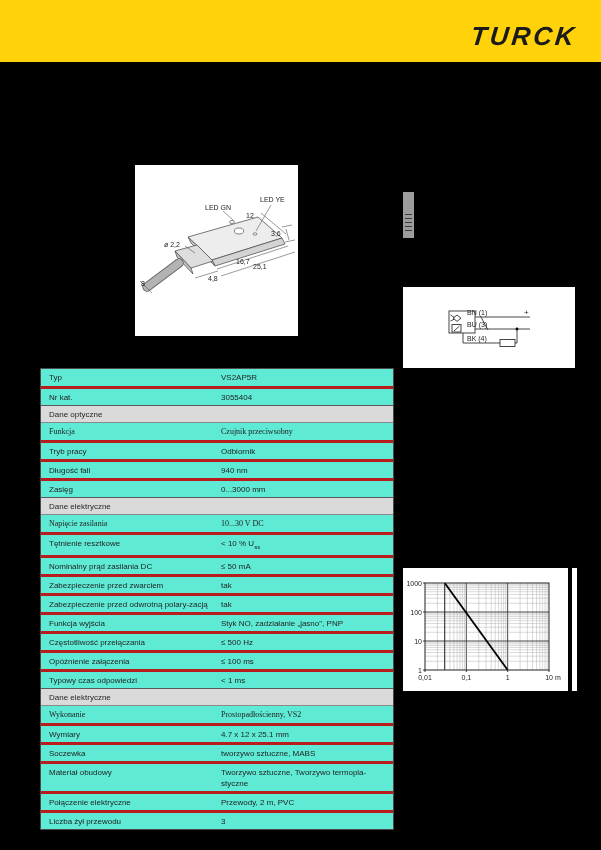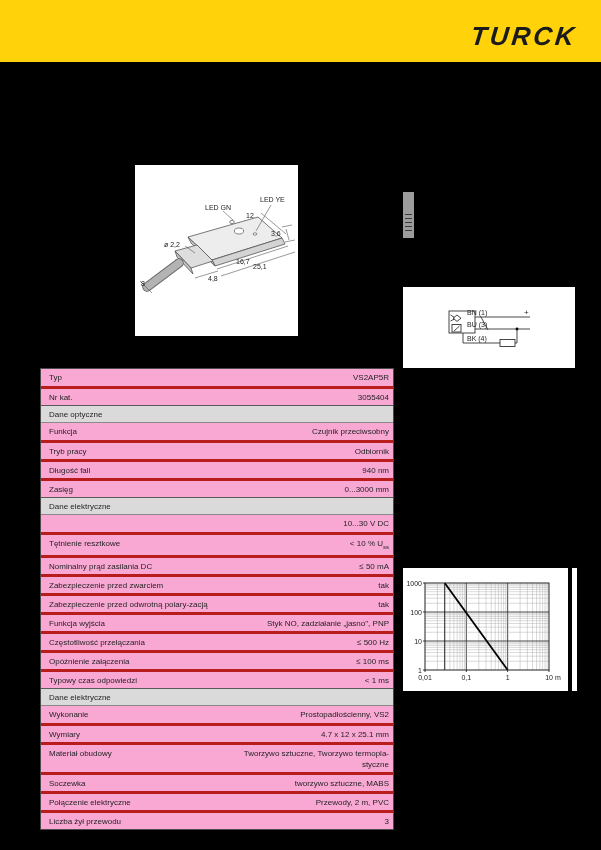--- a/index.html
+++ b/index.html
@@ -32,33 +32,33 @@
     position:absolute; left:403px; top:192px; width:11px; height:46px;
     background:#9c9c9c;
   }
   .vstrip .marks {
     position:absolute; left:2px; top:22px; width:7px; height:20px;
     background:repeating-linear-gradient(to bottom, #3a3a3a 0 1px, transparent 1px 4px);
   }
   
   .spec-table {
     position:absolute; left:40px; top:368px; width:354px;
-    background:#f9a8d4; border:1px solid #4a4a4a;
+    background:#5eead4; border:1px solid #4a4a4a;
     font-size:8px; line-height:11px; color:#1f1f1f;
   }
   .trow { display:flex; min-height:17px; border-top:3px solid #b91c1c; }
   .trow:first-child { border-top:none; }
   .trow.section {
     background:#dadada; border-top:1px solid #5a5a5a; border-bottom:1px solid #8a8a8a;
     align-items:flex-end;
   }
-  .trow.section + .trow { border-top:none; }
+  .trow.section + .trow { border-top:none;font-family:Liberation Serif, serif; }
   .sec-label { padding:3px 6px 2px 8px; }
   .tlabel { width:180px; padding:3px 6px 2px 8px; }
-  .tvalue { flex:1; padding:3px 4px 2px 0;text-align:right; }
+  .tvalue { flex:1; padding:3px 4px 2px 0; }
   .tvalue sub { font-size:6px; }
   
   svg text { font-family:"Liberation Sans", sans-serif; fill:#222; }
 </style>
 </head>
 <body>
 
 <div class="page">
 
   <div class="header">
@@ -163,20 +163,21 @@
           <div class="tvalue">940 nm</div>
         </div>
         <div class="trow">
           <div class="tlabel">Zasięg</div>
           <div class="tvalue">0...3000  mm</div>
         </div>
         <div class="trow section">
           <div class="sec-label">Dane elektryczne</div>
         </div>
         <div class="trow">
+          <div class="tlabel">Napięcie zasilania</div>
           <div class="tvalue">10...30  V DC</div>
         </div>
         <div class="trow">
           <div class="tlabel">Tętnienie resztkowe</div>
           <div class="tvalue">&lt; 10 % U<sub>ss</sub></div>
         </div>
         <div class="trow">
           <div class="tlabel">Nominalny prąd zasilania DC</div>
           <div class="tvalue">≤ 50 mA</div>
         </div>
@@ -209,26 +210,26 @@
         </div>
         <div class="trow">
           <div class="tlabel">Wykonanie</div>
           <div class="tvalue">Prostopadłościenny, VS2</div>
         </div>
         <div class="trow">
           <div class="tlabel">Wymiary</div>
           <div class="tvalue">4.7 x 12 x 25.1  mm</div>
         </div>
         <div class="trow">
+          <div class="tlabel">Soczewka</div>
+          <div class="tvalue">tworzywo sztuczne, MABS</div>
+        </div>
+        <div class="trow">
           <div class="tlabel">Materiał obudowy</div>
           <div class="tvalue">Tworzywo sztuczne, Tworzywo termopla-styczne</div>
-        </div>
-        <div class="trow">
-          <div class="tlabel">Soczewka</div>
-          <div class="tvalue">tworzywo sztuczne, MABS</div>
         </div>
         <div class="trow">
           <div class="tlabel">Połączenie elektryczne</div>
           <div class="tvalue">Przewody, 2  m, PVC</div>
         </div>
         <div class="trow">
           <div class="tlabel">Liczba żył przewodu</div>
           <div class="tvalue">3</div>
         </div>
       </div>

